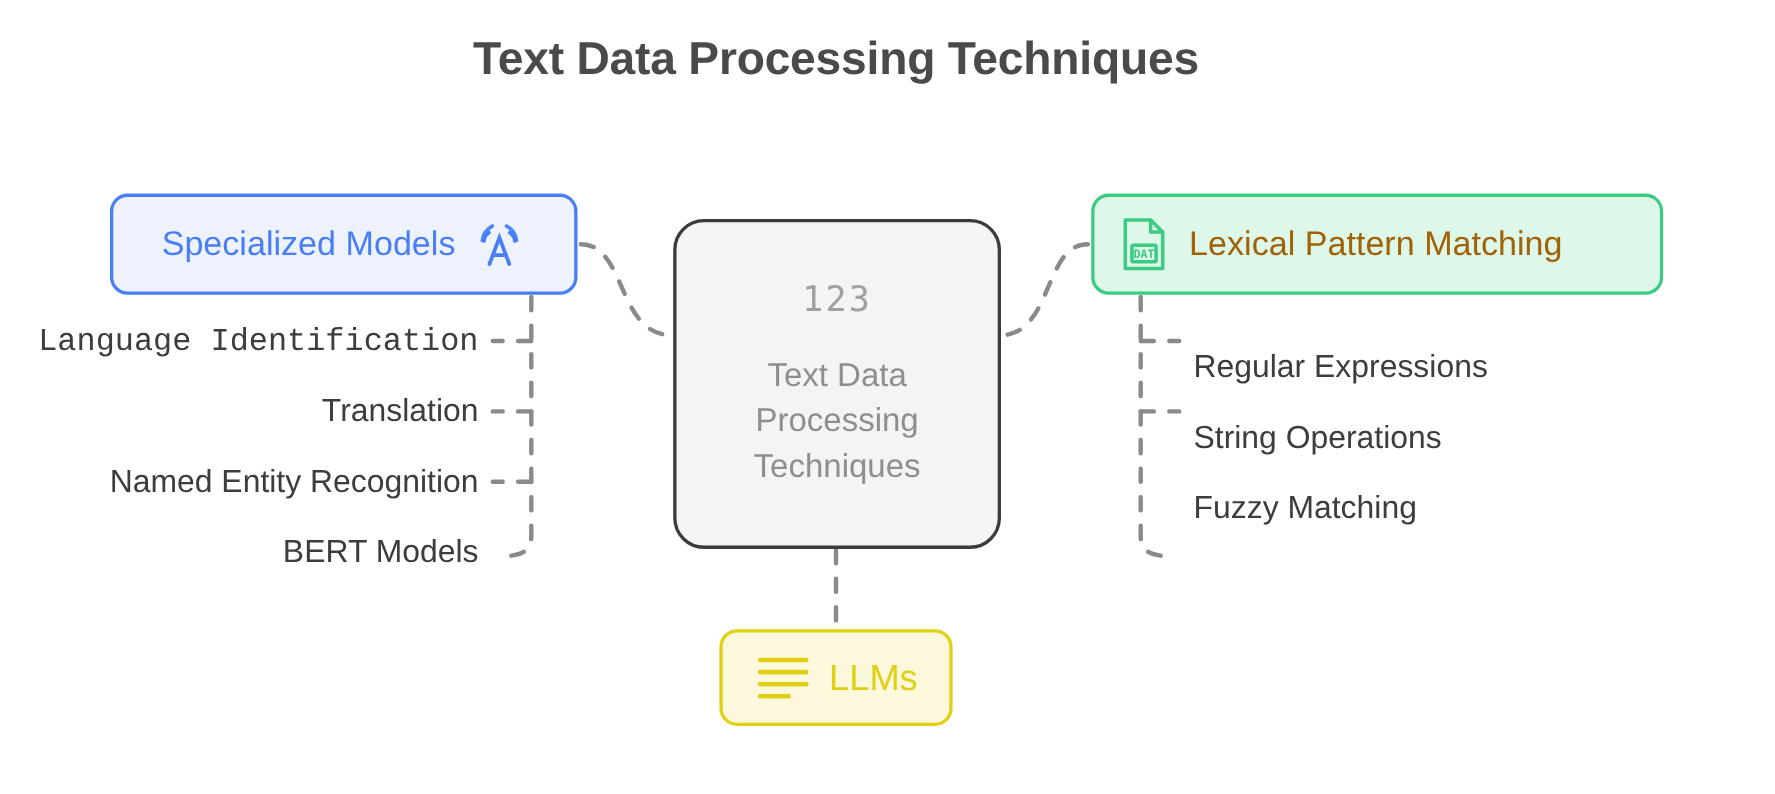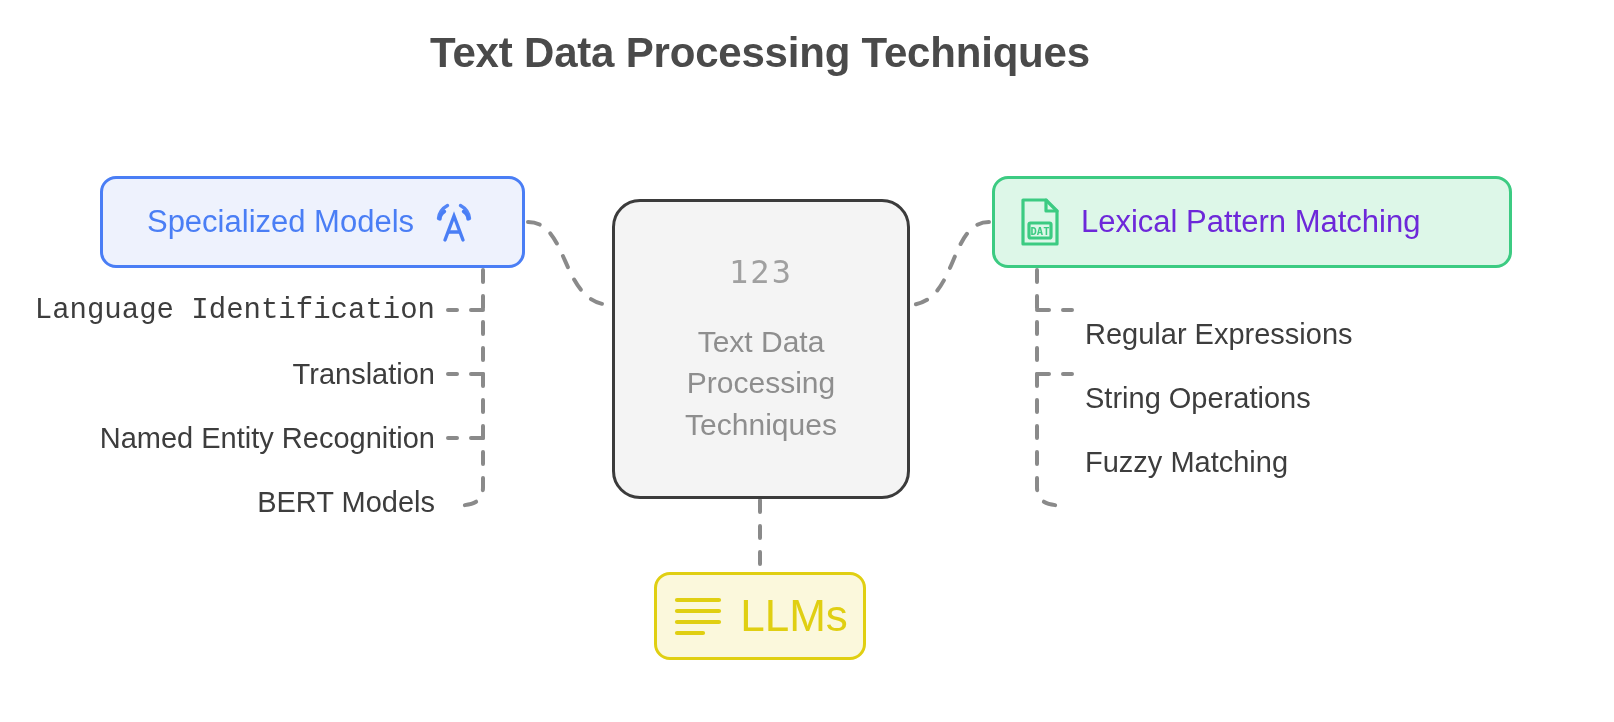--- a/index.html
+++ b/index.html
@@ -80,40 +80,40 @@
     height: 92px;
     background: #ddf7e8;
     border-color: #3ccb82;
     border-width: 3px;
     border-radius: 16px;
     padding: 0 22px;
   }
   #node-lexical .node-icon { margin-right: 18px; display:flex; align-items:flex-end;}
   #node-lexical .node-label {
     font-size: 31px;
-    color: #6d28d9;
+    color: #a16207;
     white-space: nowrap;
   }
 
   
   #node-llms {
     left: 654px;
     top: 572px;
     width: 212px;
     height: 88px;
     background: #fbf8dc;
     border-color: #e0cf12;
     border-width: 3px;
     border-radius: 16px;
     justify-content: center;
     padding: 0 16px;
   }
   #node-llms .node-icon { margin-right: 16px; display:flex; align-items:center;}
   #node-llms .node-label {
-    font-size: 44px;
+    font-size: 33px;
     color: #e0cf12;
     white-space: nowrap;
   }
 
   
   #node-center {
     left: 612px;
     top: 199px;
     width: 298px;
     height: 300px;

